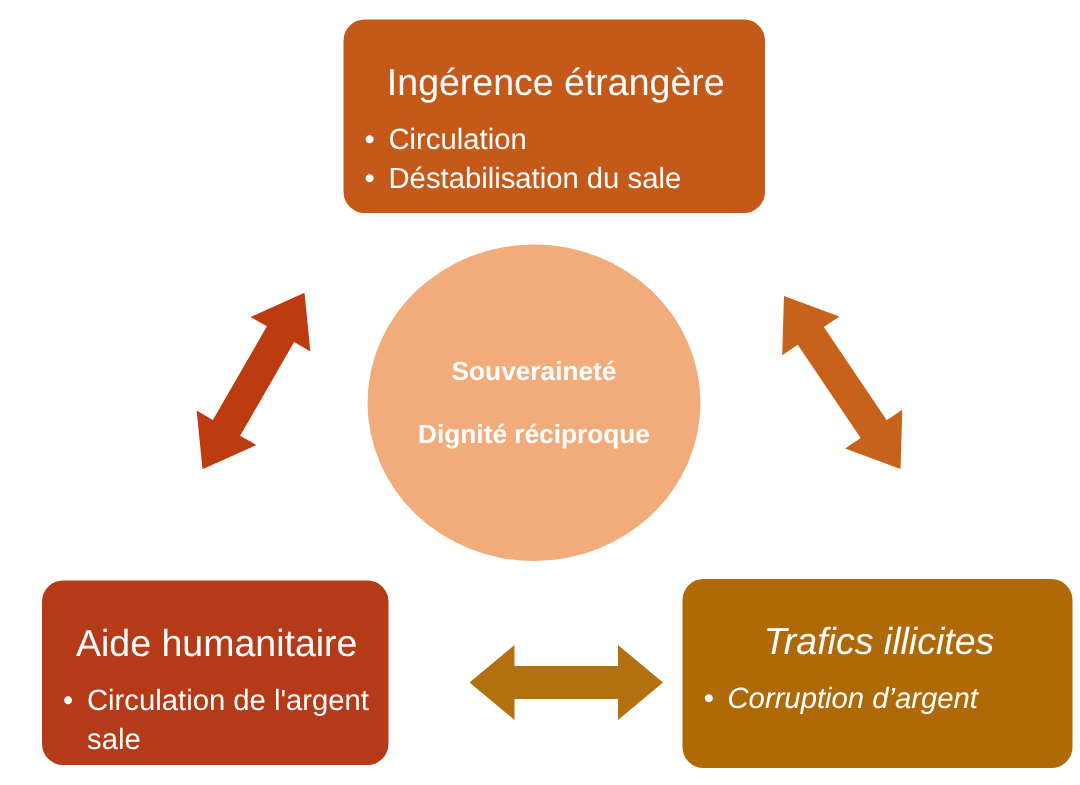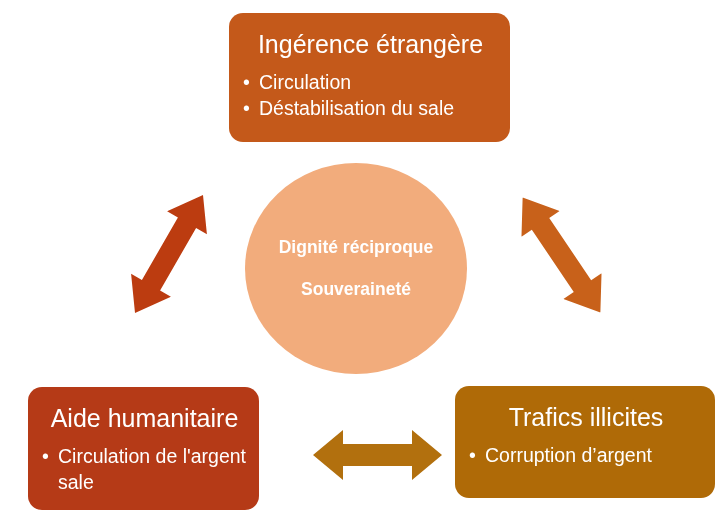--- a/index.html
+++ b/index.html
@@ -13,21 +13,21 @@
     height: 523px;
     background: #ffffff;
     font-family: "Liberation Sans", sans-serif;
     overflow: hidden;
   }
   .box {
     position: absolute;
     border-radius: 14px;
     color: #ffffff;
     box-sizing: border-box;
-    padding: 16px 12px 10px 14px;
+    padding: 27px 12px 10px 14px;
   }
   .box .title {
     text-align: center;
     font-size: 25px;
     line-height: 30px;
     white-space: nowrap;
   }
   .box .bullets {
     margin-top: 10px;
   }
@@ -38,21 +38,21 @@
   }
   .bullet .dot {
     flex: 0 0 16px;
     text-align: left;
   }
   .bullet .bullet-text {
     flex: 1 1 auto;
   }
   .box-top    { left: 229px; top: 13px;  width: 281px; height: 129px; }
   .box-bl     { left: 28px;  top: 387px; width: 231px; height: 123px; }
-  .box-br     { left: 455px; top: 386px; width: 260px; height: 112px; }
+  .box-br     { left: 455px; top: 386px; width: 260px; height: 126px; font-style: italic; }
   .circle {
     position: absolute;
     left: 245px;
     top: 163px;
     width: 222px;
     height: 211px;
     border-radius: 50%;
     display: flex;
     flex-direction: column;
     align-items: center;
@@ -84,22 +84,22 @@
         <span class="bullet-text">Circulation</span>
       </div>
       <div class="bullet">
         <span class="dot">•</span>
         <span class="bullet-text">Déstabilisation du sale</span>
       </div>
     </div>
   </div>
 
   <div class="circle" style="background-color: rgb(242, 172, 124);">
+    <div>Souveraineté</div>
     <div>Dignité réciproque</div>
-    <div>Souveraineté</div>
   </div>
 
   <div class="box box-bl" style="background-color: rgb(181, 58, 23);">
     <div class="title">Aide humanitaire</div>
     <div class="bullets">
       <div class="bullet">
         <span class="dot">•</span>
         <span class="bullet-text">Circulation de l'argent sale</span>
       </div>
     </div>

